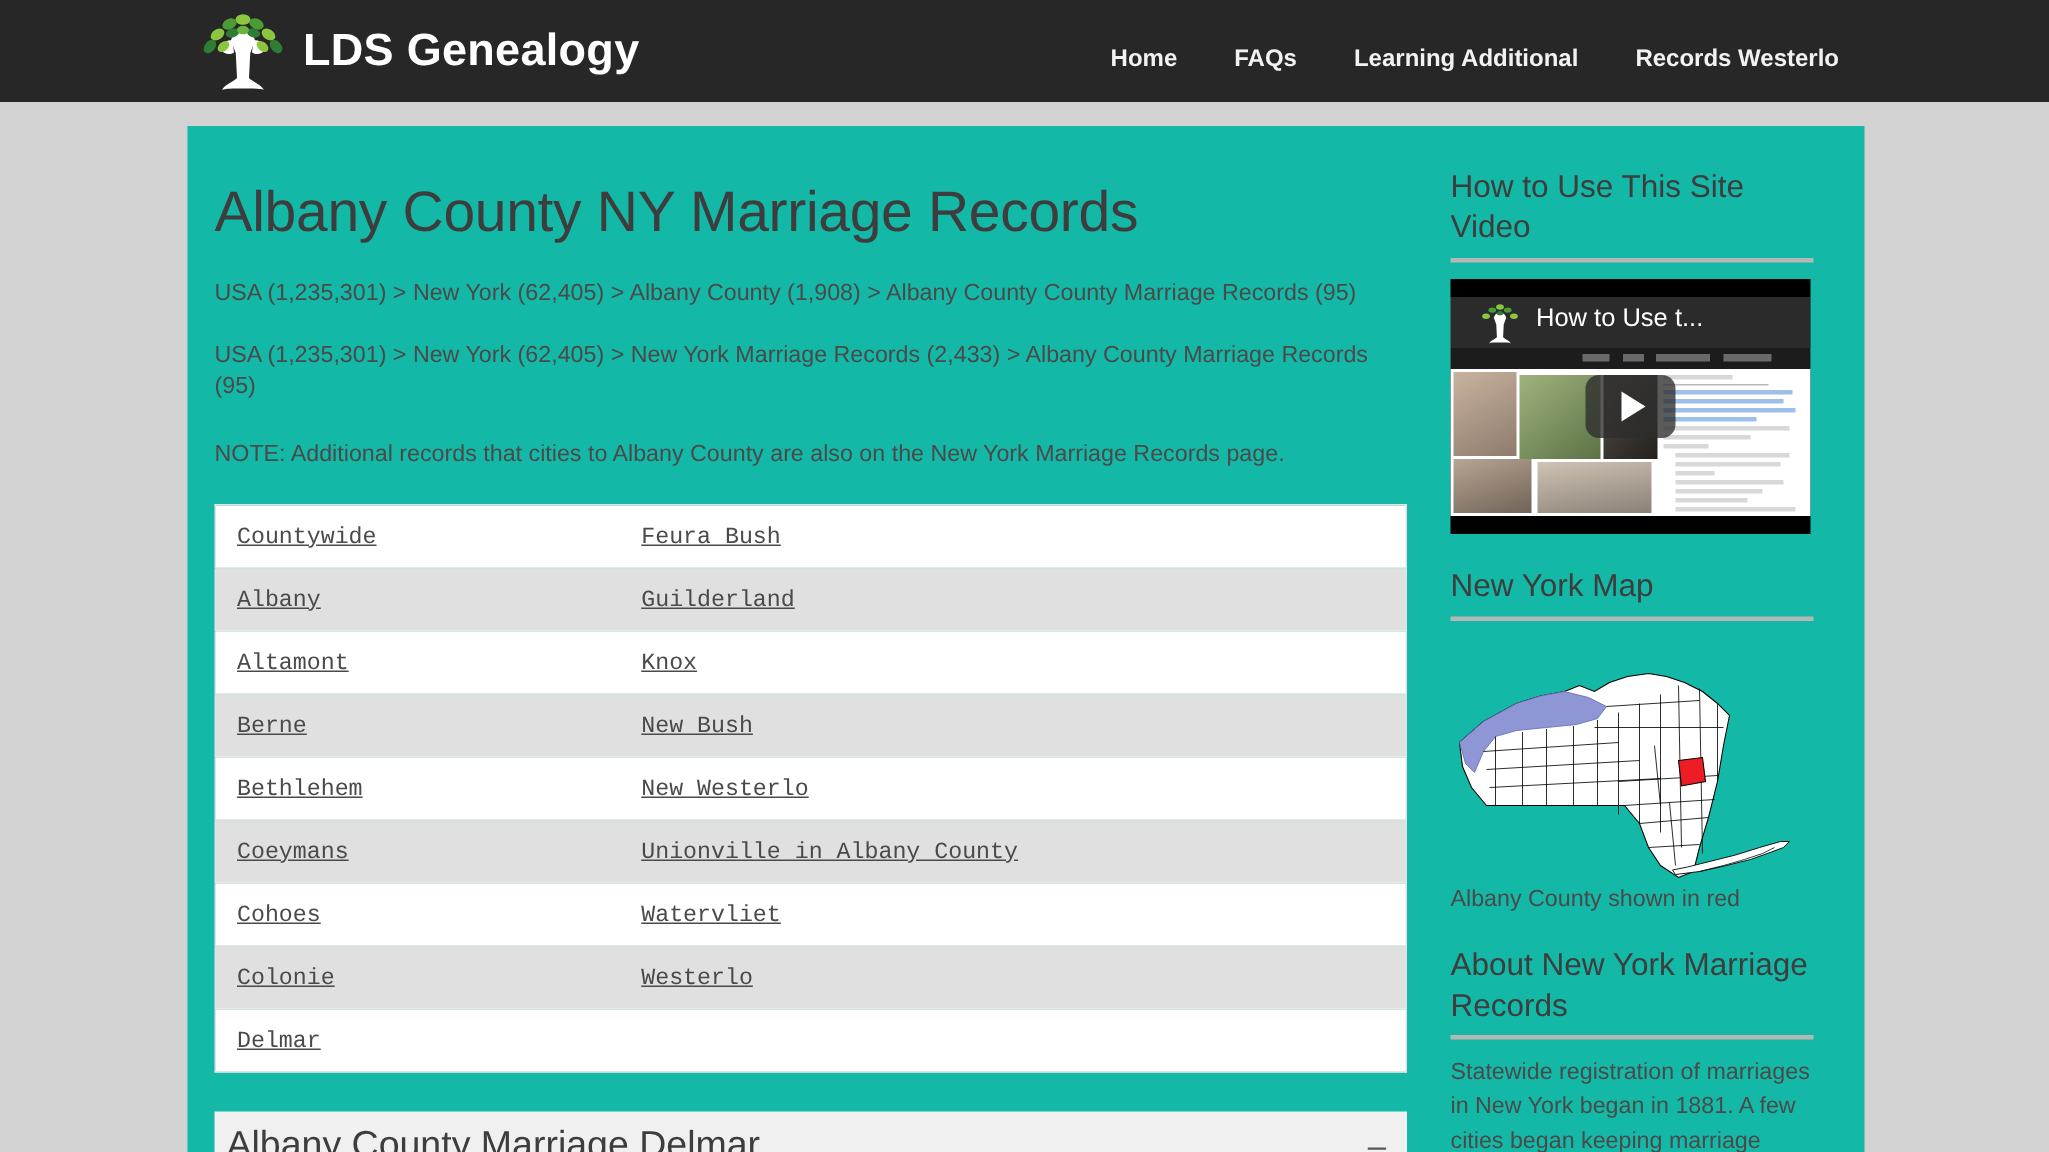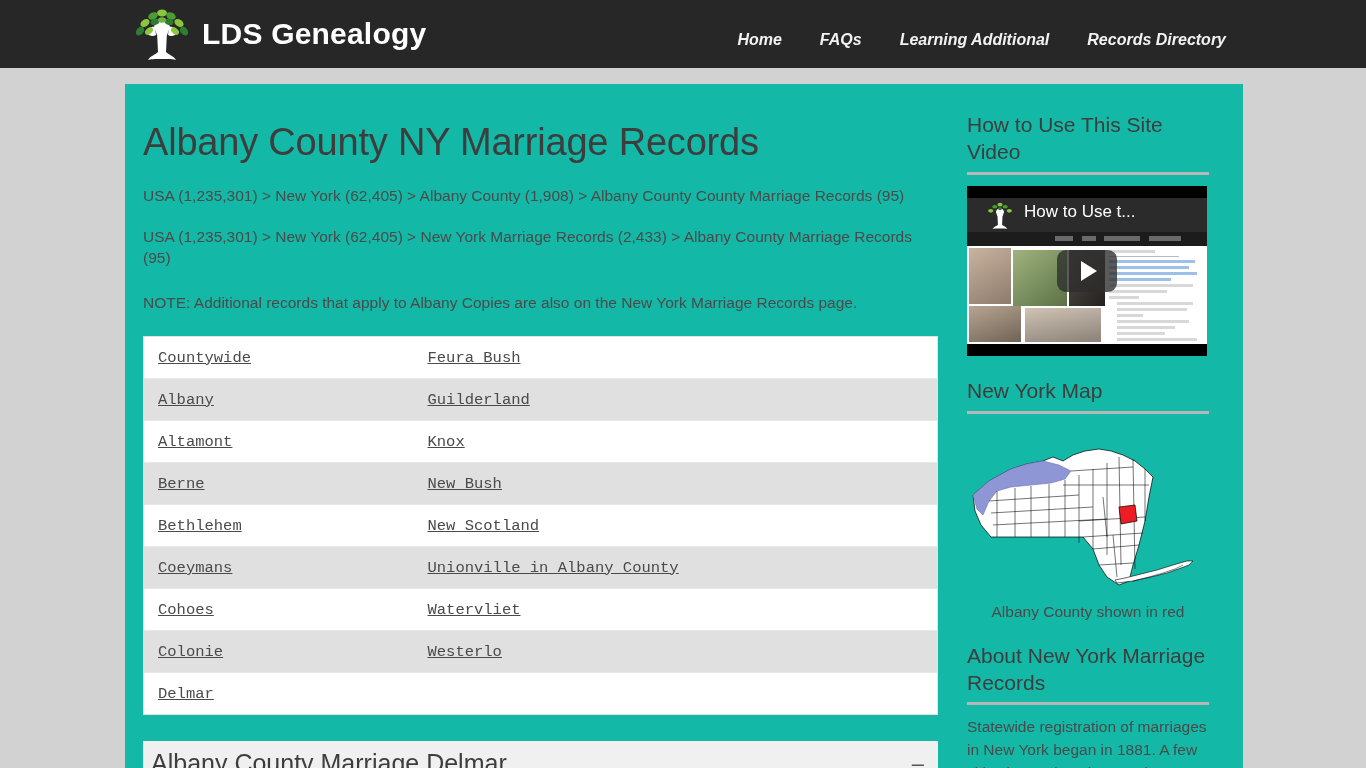--- a/index.html
+++ b/index.html
@@ -21,21 +21,21 @@
     position: absolute; left: 131px; top: 7px;
     display: flex; align-items: center; gap: 9px;
   }
   #logo-tree { width: 62px; height: 54px; display: block; }
   #logo-text {
     color: #ffffff; font-size: 30px; font-weight: bold;
     letter-spacing: .2px; line-height: 1;
   }
   #main-nav {
     position: absolute; right: 121px; top: 0; height: 80px;
-    display: flex; align-items: center; gap: 0; font-style: italic;
+    display: flex; align-items: center; gap: 0;
   }
   #main-nav a {
     color: #f2f2f2; text-decoration: none;
     font-size: 16px; font-weight: bold;
     padding: 0 19px;
     white-space: nowrap;
   }
 
   
   #page {
@@ -173,21 +173,21 @@
     width: 0; height: 0;
     border-left: 16px solid #ffffff;
     border-top: 10px solid transparent;
     border-bottom: 10px solid transparent;
     margin-left: 4px;
   }
 
   
   #ny-map { width: 240px; height: 166px; display: block; }
   #map-caption {
-    font-size: 15.5px; color: #4a4a4a; margin-top: 12px; text-align: center;
+    font-size: 15.5px; color: #4a4a4a; 
   }
 
   
   #about-text {
     font-size: 15.5px; color: #4a4a4a; line-height: 1.48;
     margin: 0;
   }
 </style>
 </head>
 <body>
@@ -215,39 +215,39 @@
         <ellipse cx="31" cy="13" rx="4" ry="2.8" fill="#6ab33e"></ellipse>
       </g>
     </svg>
     <span id="logo-text">LDS Genealogy</span>
   </div>
 
   <nav id="main-nav">
     <a>Home</a>
     <a>FAQs</a>
     <a>Learning Additional</a>
-    <a>Records Directory</a>
+    <a>Records Westerlo</a>
   </nav>
 </div>
 
 <div id="page">
 
   <div id="content">
 
     <h1 id="page-title">Albany County NY Marriage Records</h1>
 
     <div class="breadcrumb">
       <a>USA</a><span> (1,235,301) &gt; </span><a>New York</a><span> (62,405) &gt; </span><a>Albany County</a><span> (1,908) &gt; </span><span>Albany County County Marriage Records (95)</span>
     </div>
 
     <div class="breadcrumb">
       <a>USA</a><span> (1,235,301) &gt; </span><a>New York</a><span> (62,405) &gt; </span><a>New York Marriage Records</a><span> (2,433) &gt; </span><span>Albany County Marriage Records (95)</span>
     </div>
 
-    <p class="note"><span>NOTE: Additional records that apply to Albany Copies are also on the </span><a>New York Marriage Records</a><span> page.</span></p>
+    <p class="note"><span>NOTE: Additional records that cities to Albany County are also on the </span><a>New York Marriage Records</a><span> page.</span></p>
 
     <table id="places-table">
       <tbody>
         <tr>
           <td><a>Countywide</a></td>
           <td><a>Feura Bush</a></td>
         </tr>
         <tr>
           <td><a>Albany</a></td>
           <td><a>Guilderland</a></td>
@@ -255,21 +255,21 @@
         <tr>
           <td><a>Altamont</a></td>
           <td><a>Knox</a></td>
         </tr>
         <tr>
           <td><a>Berne</a></td>
           <td><a>New Bush</a></td>
         </tr>
         <tr>
           <td><a>Bethlehem</a></td>
-          <td><a>New Scotland</a></td>
+          <td><a>New Westerlo</a></td>
         </tr>
         <tr>
           <td><a>Coeymans</a></td>
           <td><a>Unionville in Albany County</a></td>
         </tr>
         <tr>
           <td><a>Cohoes</a></td>
           <td><a>Watervliet</a></td>
         </tr>
         <tr>

